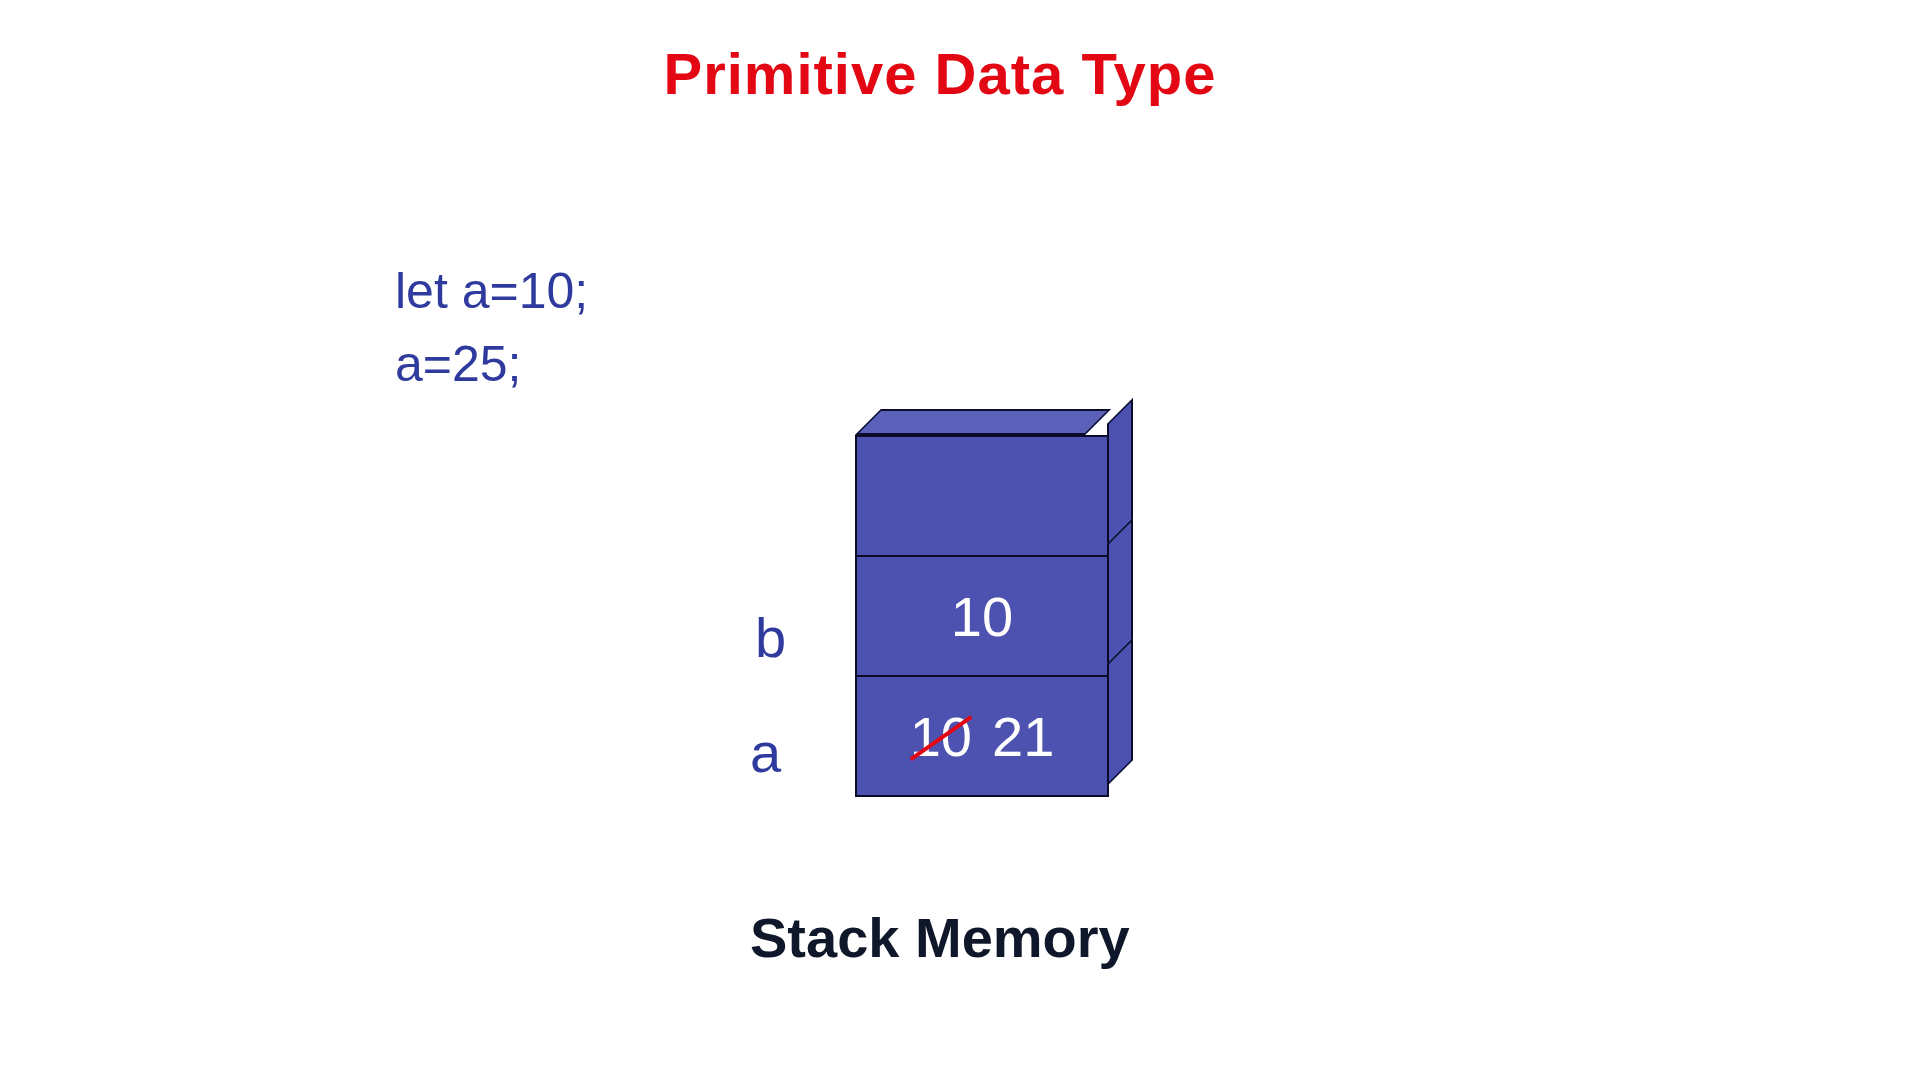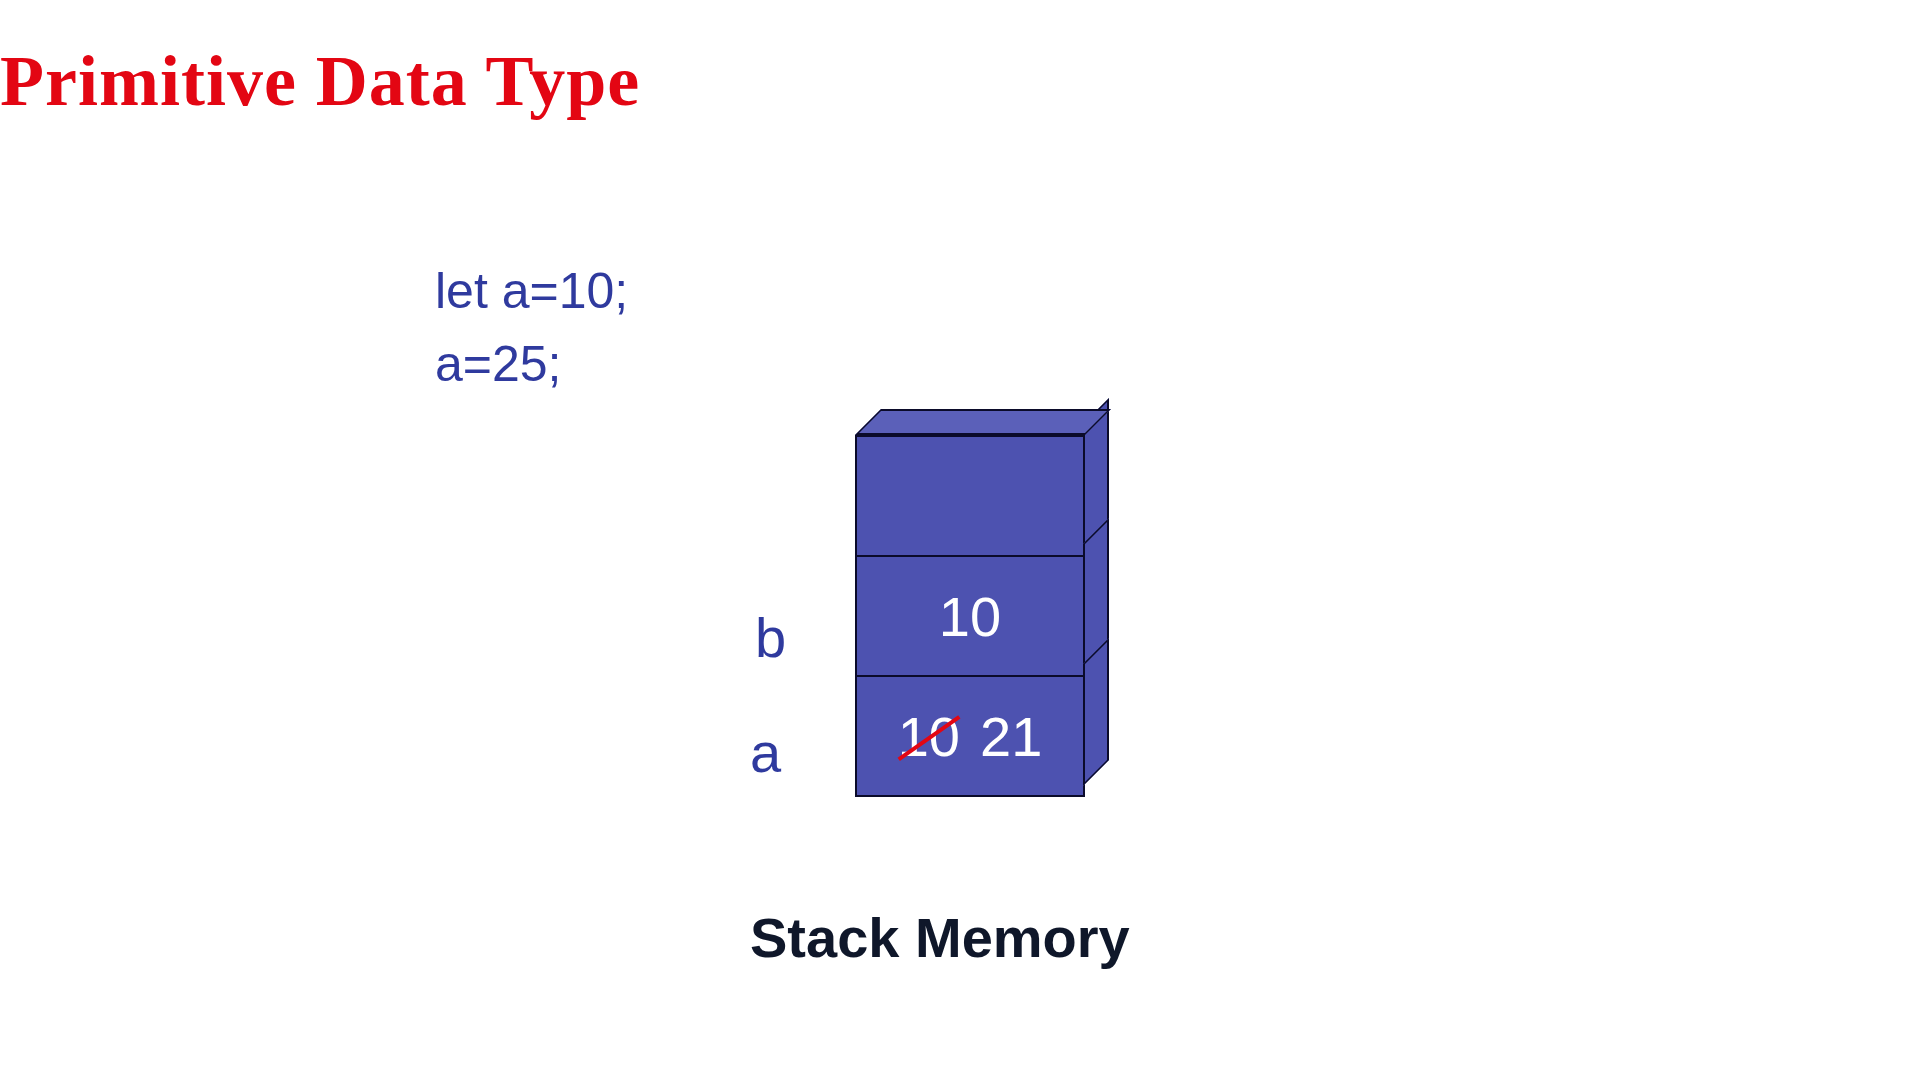--- a/index.html
+++ b/index.html
@@ -8,50 +8,49 @@
     height: 1080px;
     background: #ffffff;
     font-family: 'Segoe UI', Arial, sans-serif;
     position: relative;
   }
   .title {
     position: absolute;
     top: 40px;
     left: 0;
     width: 1880px;
-    text-align: left;
-    font-size: 72px;
+    text-align: center;
+    font-size: 58px;
     font-weight: 800;
     color: #e30613;
     letter-spacing: 1px;
-    font-family: Liberation Serif, serif;
   }
   .code-block {
     position: absolute;
     left: 395px;
     top: 255px;
     font-size: 50px;
     color: #2f3a9e;
     font-weight: 500;
     line-height: 1.45;
   }
-  .code-line { white-space: pre; margin-left: 40px; }
+  .code-line { white-space: pre; }
   .stack-wrap {
     position: absolute;
     left: 855px;
     top: 435px;
     width: 230px;
   }
   .boxes {
     position: relative;
     width: 230px;
   }
   .cell {
     position: relative;
-    width: 230px;
+    width: 254px;
     height: 122px;
     background: #4d52b0;
     border: 2px solid #0b0b2a;
     color: #ffffff;
     font-size: 56px;
     font-weight: 500;
     display: flex;
     align-items: center;
     justify-content: center;
     gap: 20px;

